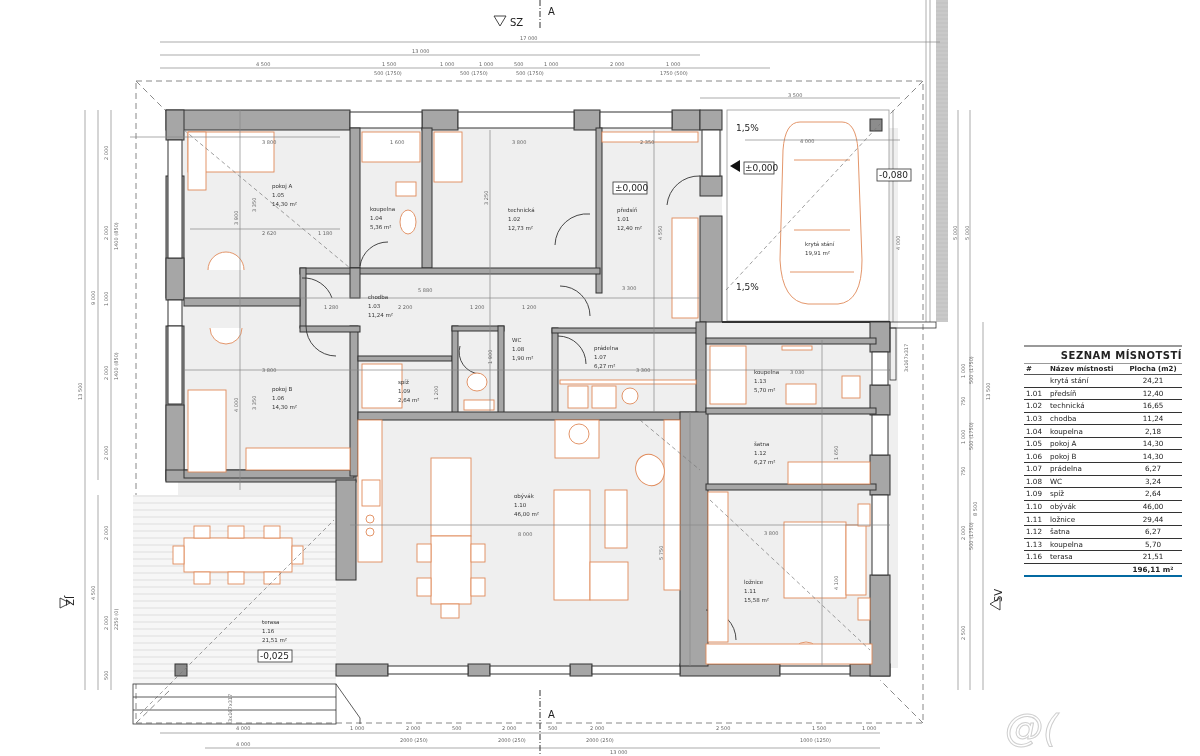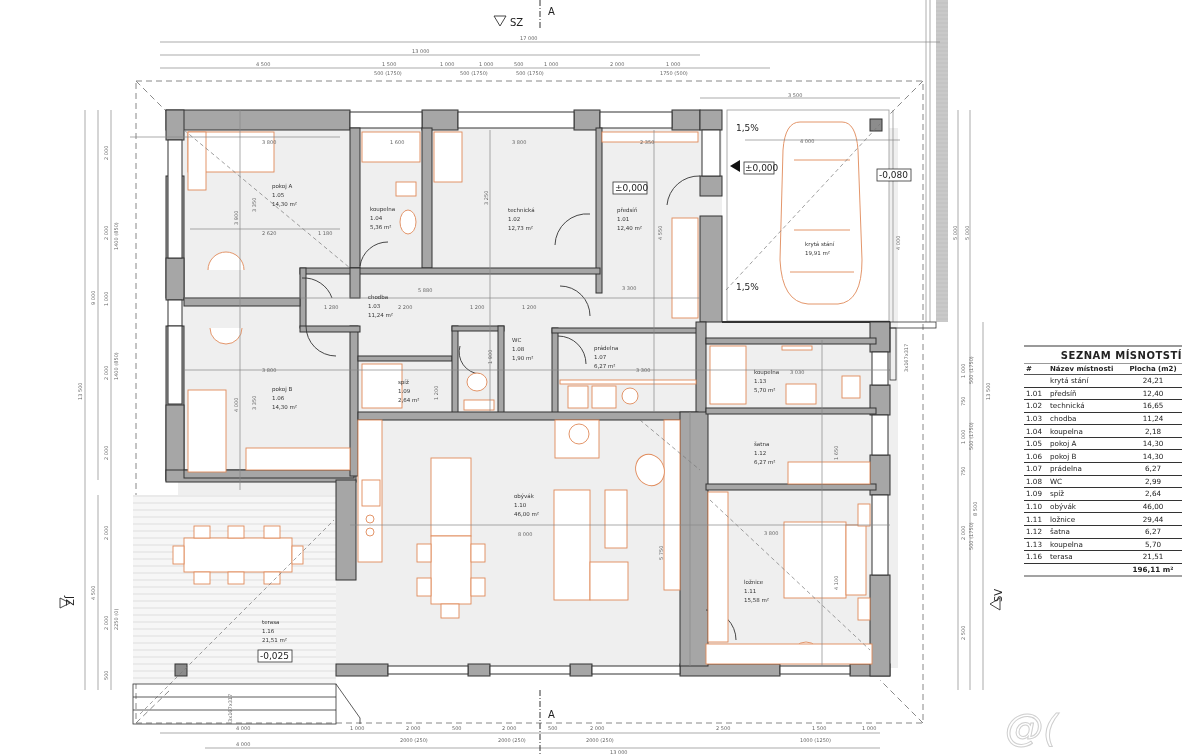--- a/index.html
+++ b/index.html
@@ -10,21 +10,21 @@
   .lvl { font-family:"DejaVu Sans", sans-serif; font-size:9px; fill:#222; }
   .axis { font-family:"DejaVu Sans", sans-serif; font-size:10px; fill:#222; }
   
   #legend { position:absolute; left:1024px; top:345px; width:158px; font-family:"DejaVu Sans", sans-serif; font-size:7.2px; color:#222; }
   #legend .title { text-align:right; font-weight:bold; letter-spacing:0.5px; border-top:2px solid #999; padding:3px 0 2px 0; font-size:10px; border-bottom:1px solid #999; }
   #legend table { width:100%; border-collapse:collapse; }
   #legend th { font-weight:bold; text-align:left; padding:1px 2px; border-bottom:1px solid #555; font-size:7px; }
   #legend th.area, #legend td.area { text-align:center;margin-top:20px; }
   #legend td { padding:0.6px 2px; border-bottom:1px solid #333; height:10.4px; }
   #legend td.num { width:20px; }
-  #legend tr.total td { border-bottom:2px solid #a3a3a3; font-weight:bold; }
+  #legend tr.total td { border-bottom:2px solid #0369a1; font-weight:bold; }
   #watermark { position:absolute; left:1005px; top:706px; font-family:"DejaVu Sans", sans-serif; font-size:38px; color:transparent; -webkit-text-stroke:1px #cfcfcf; letter-spacing:0px;font-style:italic; }
 </style>
 </head>
 <body>
 
 <svg id="plan" viewBox="0 0 1200 756" xmlns="http://www.w3.org/2000/svg">
   <defs>
     <pattern id="deck" width="10" height="7" patternUnits="userSpaceOnUse">
       <rect width="10" height="7" fill="#f6f6f6"></rect>
       <line x1="0" y1="6" x2="10" y2="6" stroke="#e2e2e2" stroke-width="1.2"></line>
@@ -508,21 +508,21 @@
           <td class="area">14,30</td>
         </tr>
       <tr>
           <td class="num">1.07</td>
           <td>prádelna</td>
           <td class="area">6,27</td>
         </tr>
       <tr>
           <td class="num">1.08</td>
           <td>WC</td>
-          <td class="area">2,99</td>
+          <td class="area">3,24</td>
         </tr>
       <tr>
           <td class="num">1.09</td>
           <td>spíž</td>
           <td class="area">2,64</td>
         </tr>
       <tr>
           <td class="num">1.10</td>
           <td>obývák</td>
           <td class="area">46,00</td>

